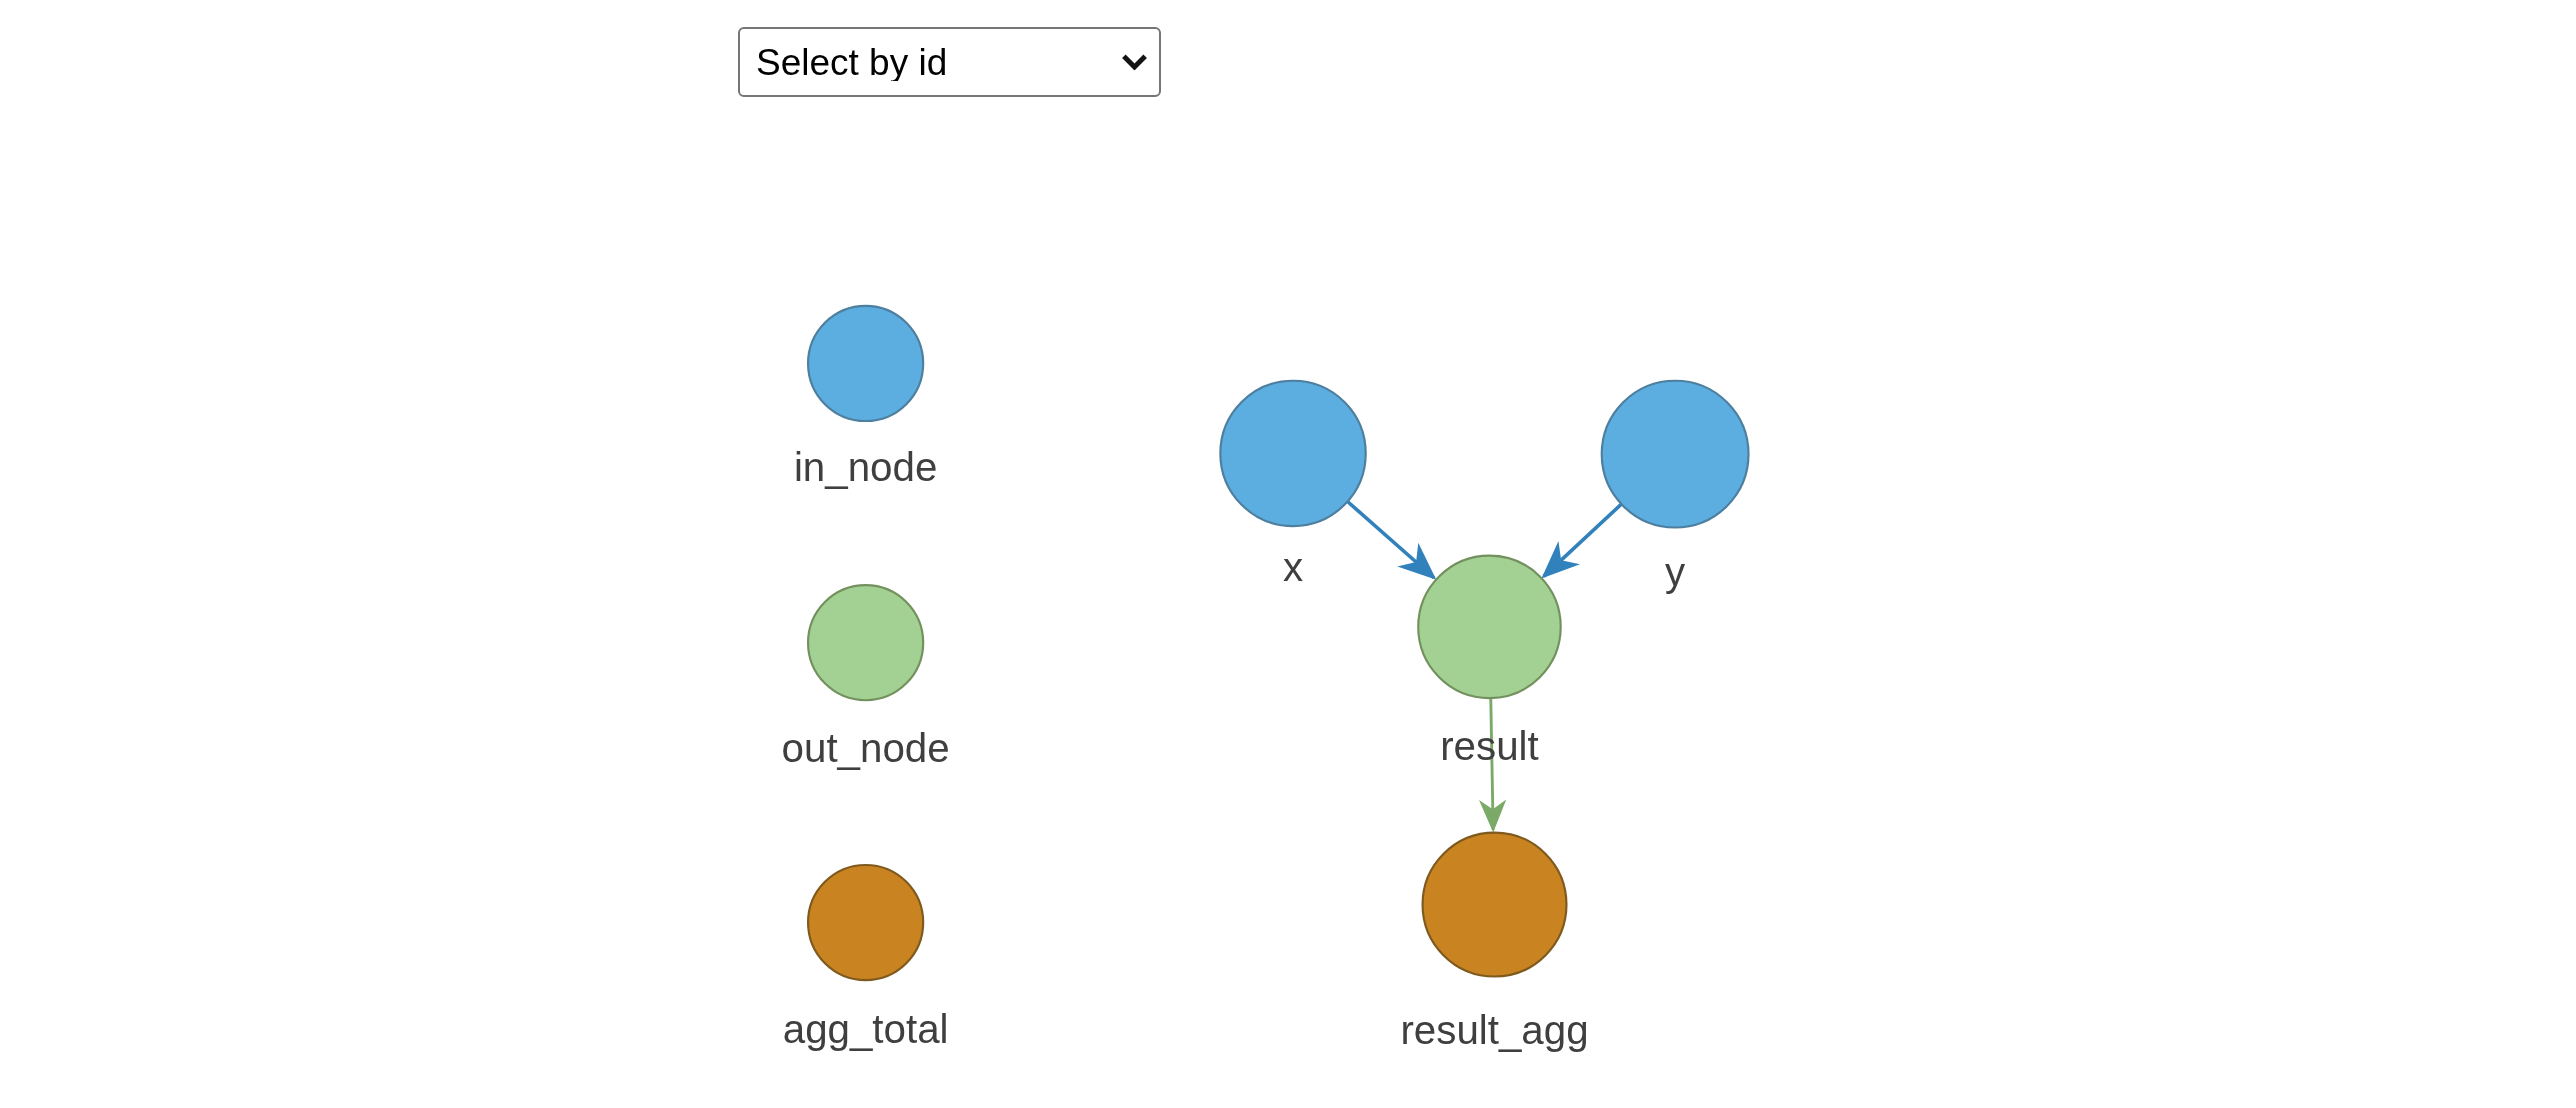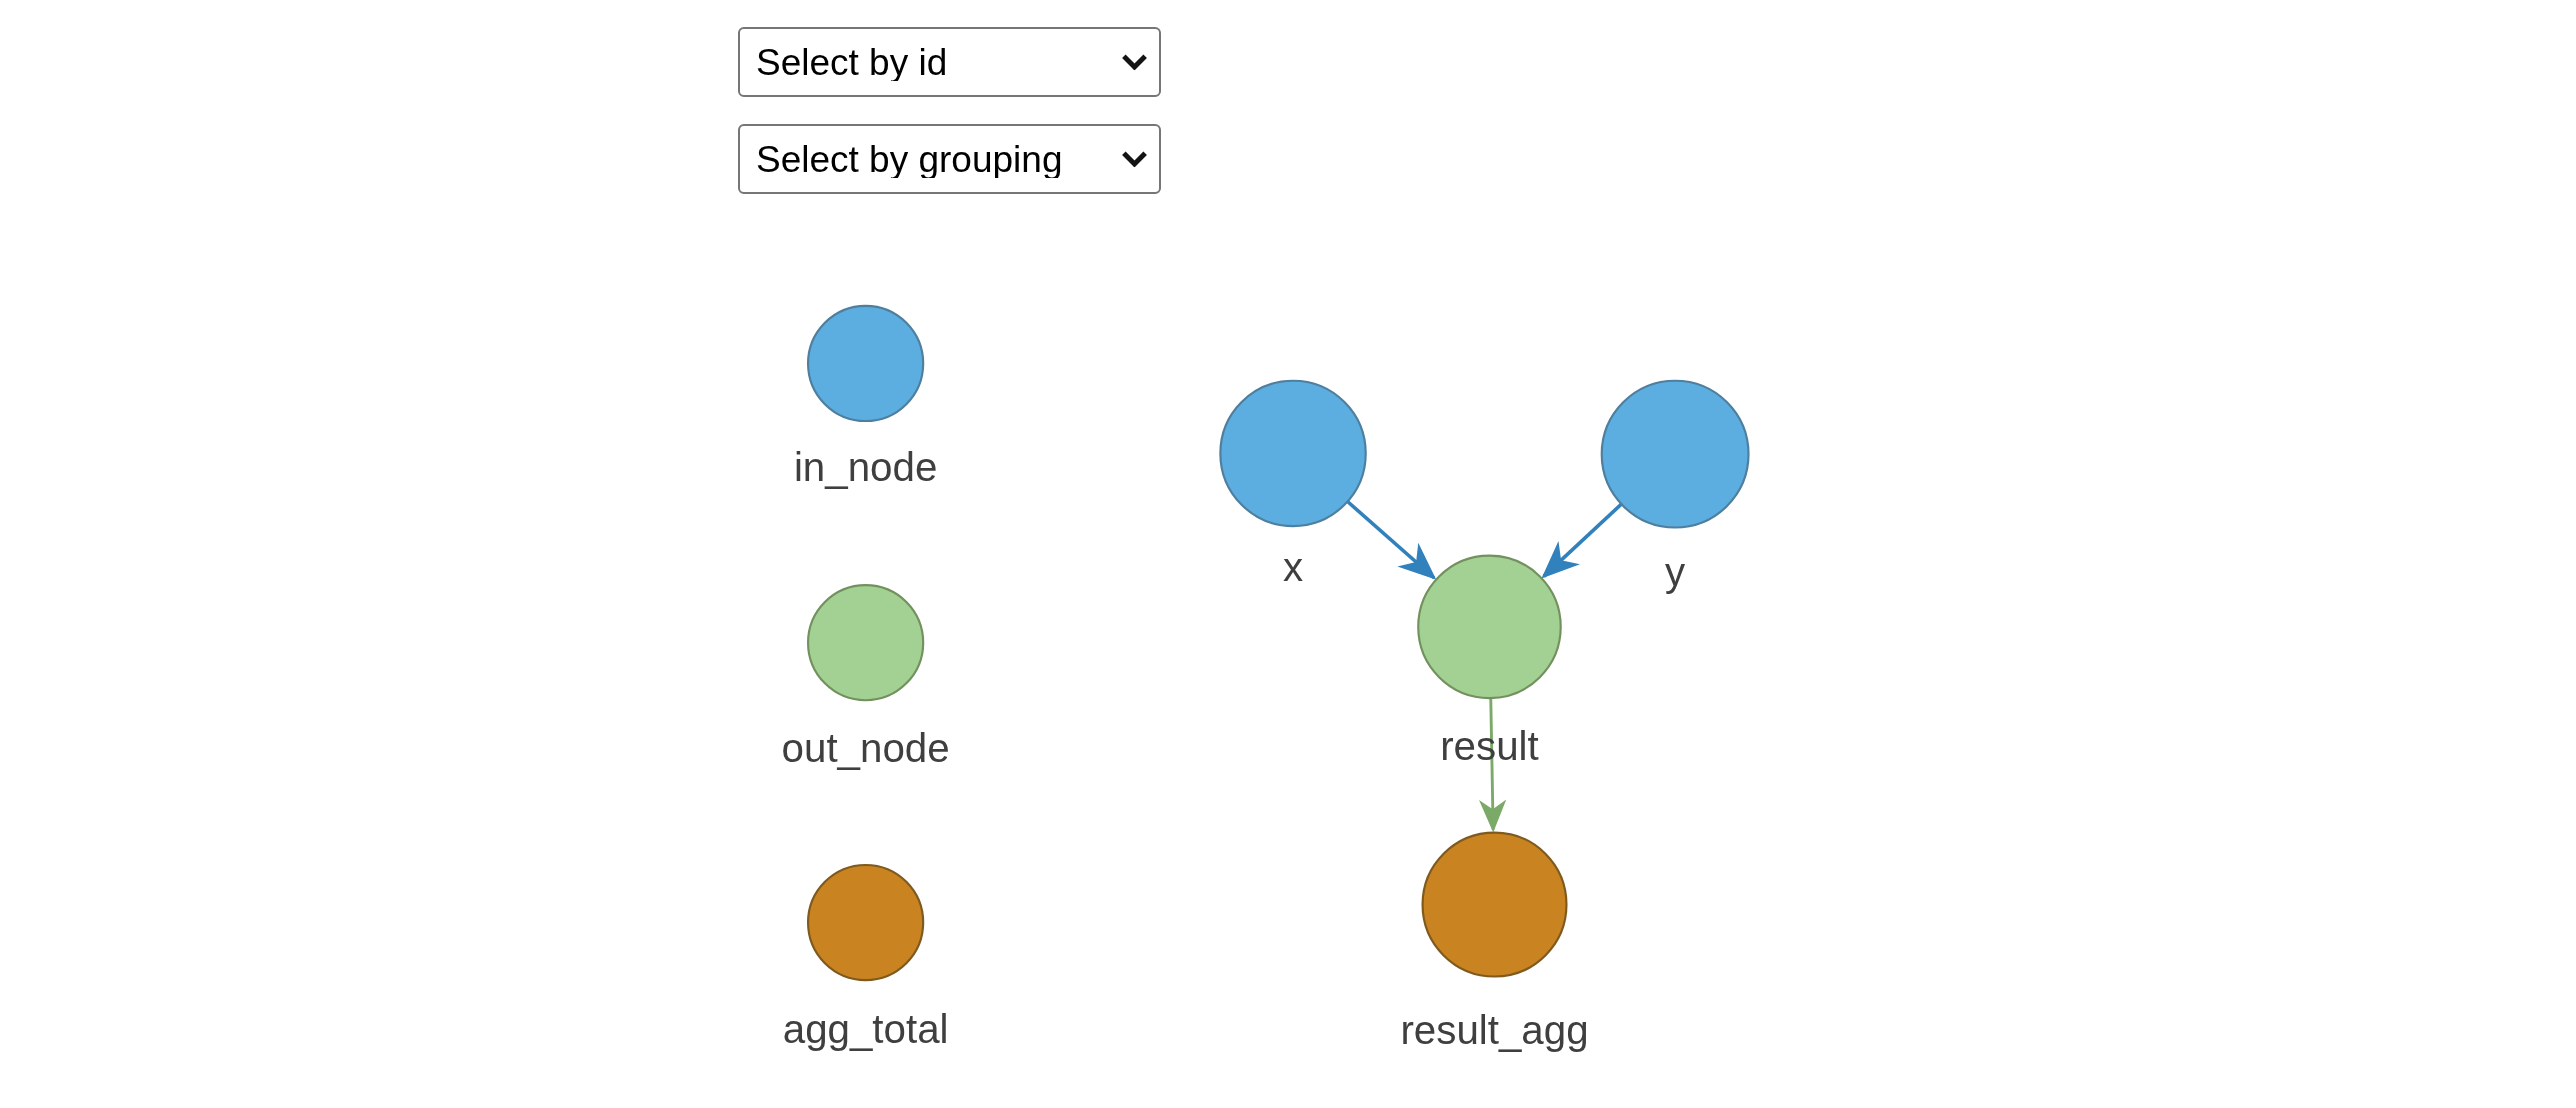--- a/index.html
+++ b/index.html
@@ -60,28 +60,20 @@
 
   <div class="select-wrap" id="sel1">
     <select>
       <option>Select by id</option>
     </select>
     <svg class="chev" width="27" height="17.3" viewBox="0 0 38 24">
       <path d="M4 4 L19 19 L34 4" fill="none" stroke="#141414" stroke-width="7" stroke-linejoin="miter"></path>
     </svg>
   </div>
 
-  <div class="select-wrap" id="sel2">
-    <select>
-      <option>Select by grouping</option>
-    </select>
-    <svg class="chev" width="27" height="17.3" viewBox="0 0 38 24">
-      <path d="M4 4 L19 19 L34 4" fill="none" stroke="#141414" stroke-width="7" stroke-linejoin="miter"></path>
-    </svg>
-  </div>
 
   <svg id="diagram" width="2576" height="1109" viewBox="0 0 3580 1541">
     <defs>
       <marker id="arrow-blue" viewBox="0 0 12 10" refX="11" refY="5" markerUnits="userSpaceOnUse" markerWidth="56" markerHeight="44" orient="auto">
         <path d="M0,0 L12,5 L0,10 L3.5,5 Z" fill="#3181BC"></path>
       </marker>
       <marker id="arrow-green" viewBox="0 0 12 10" refX="11" refY="5" markerUnits="userSpaceOnUse" markerWidth="52" markerHeight="38" orient="auto">
         <path d="M0,0 L12,5 L0,10 L3.5,5 Z" fill="#7BA968"></path>
       </marker>
     </defs>

